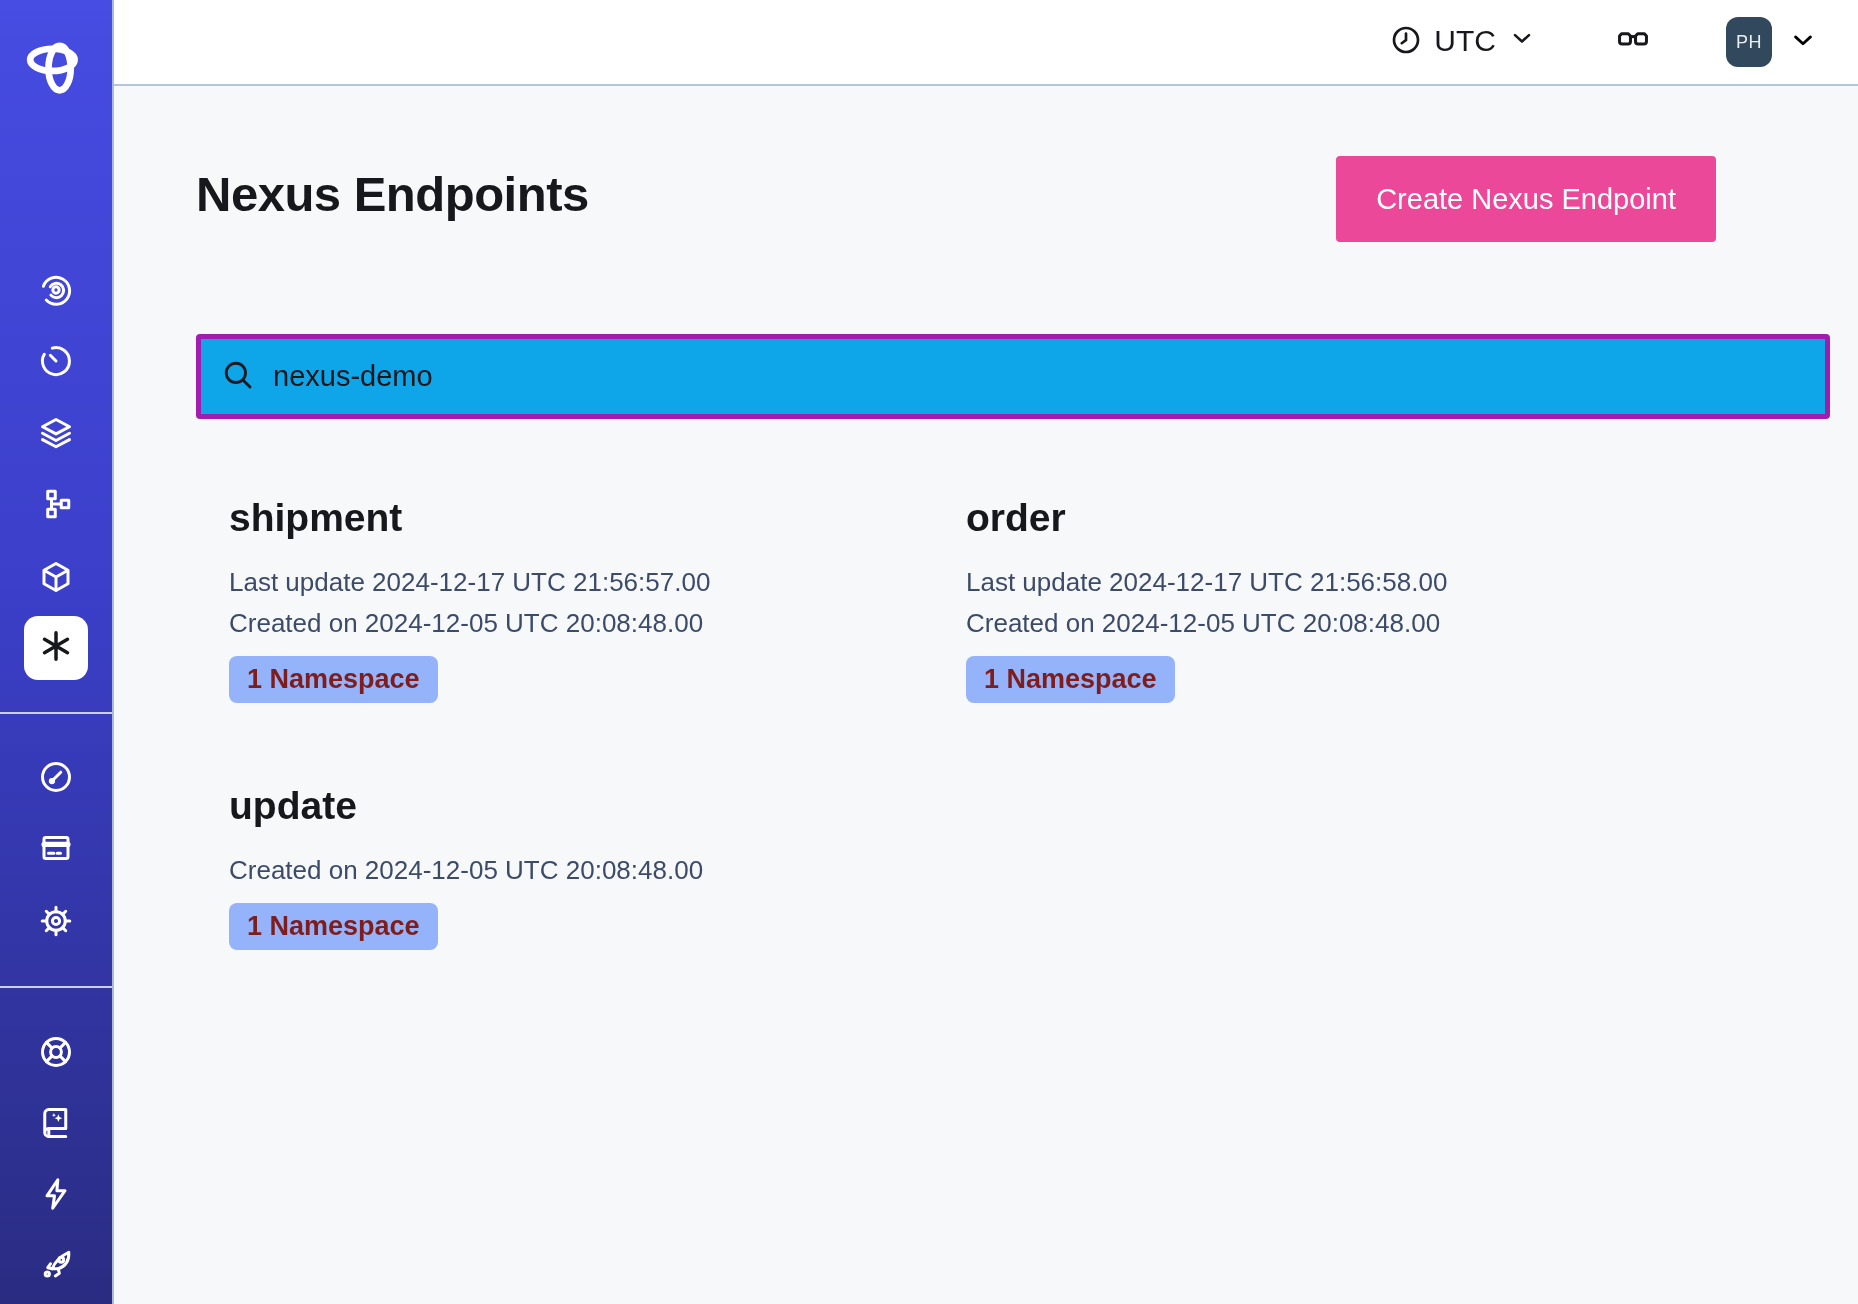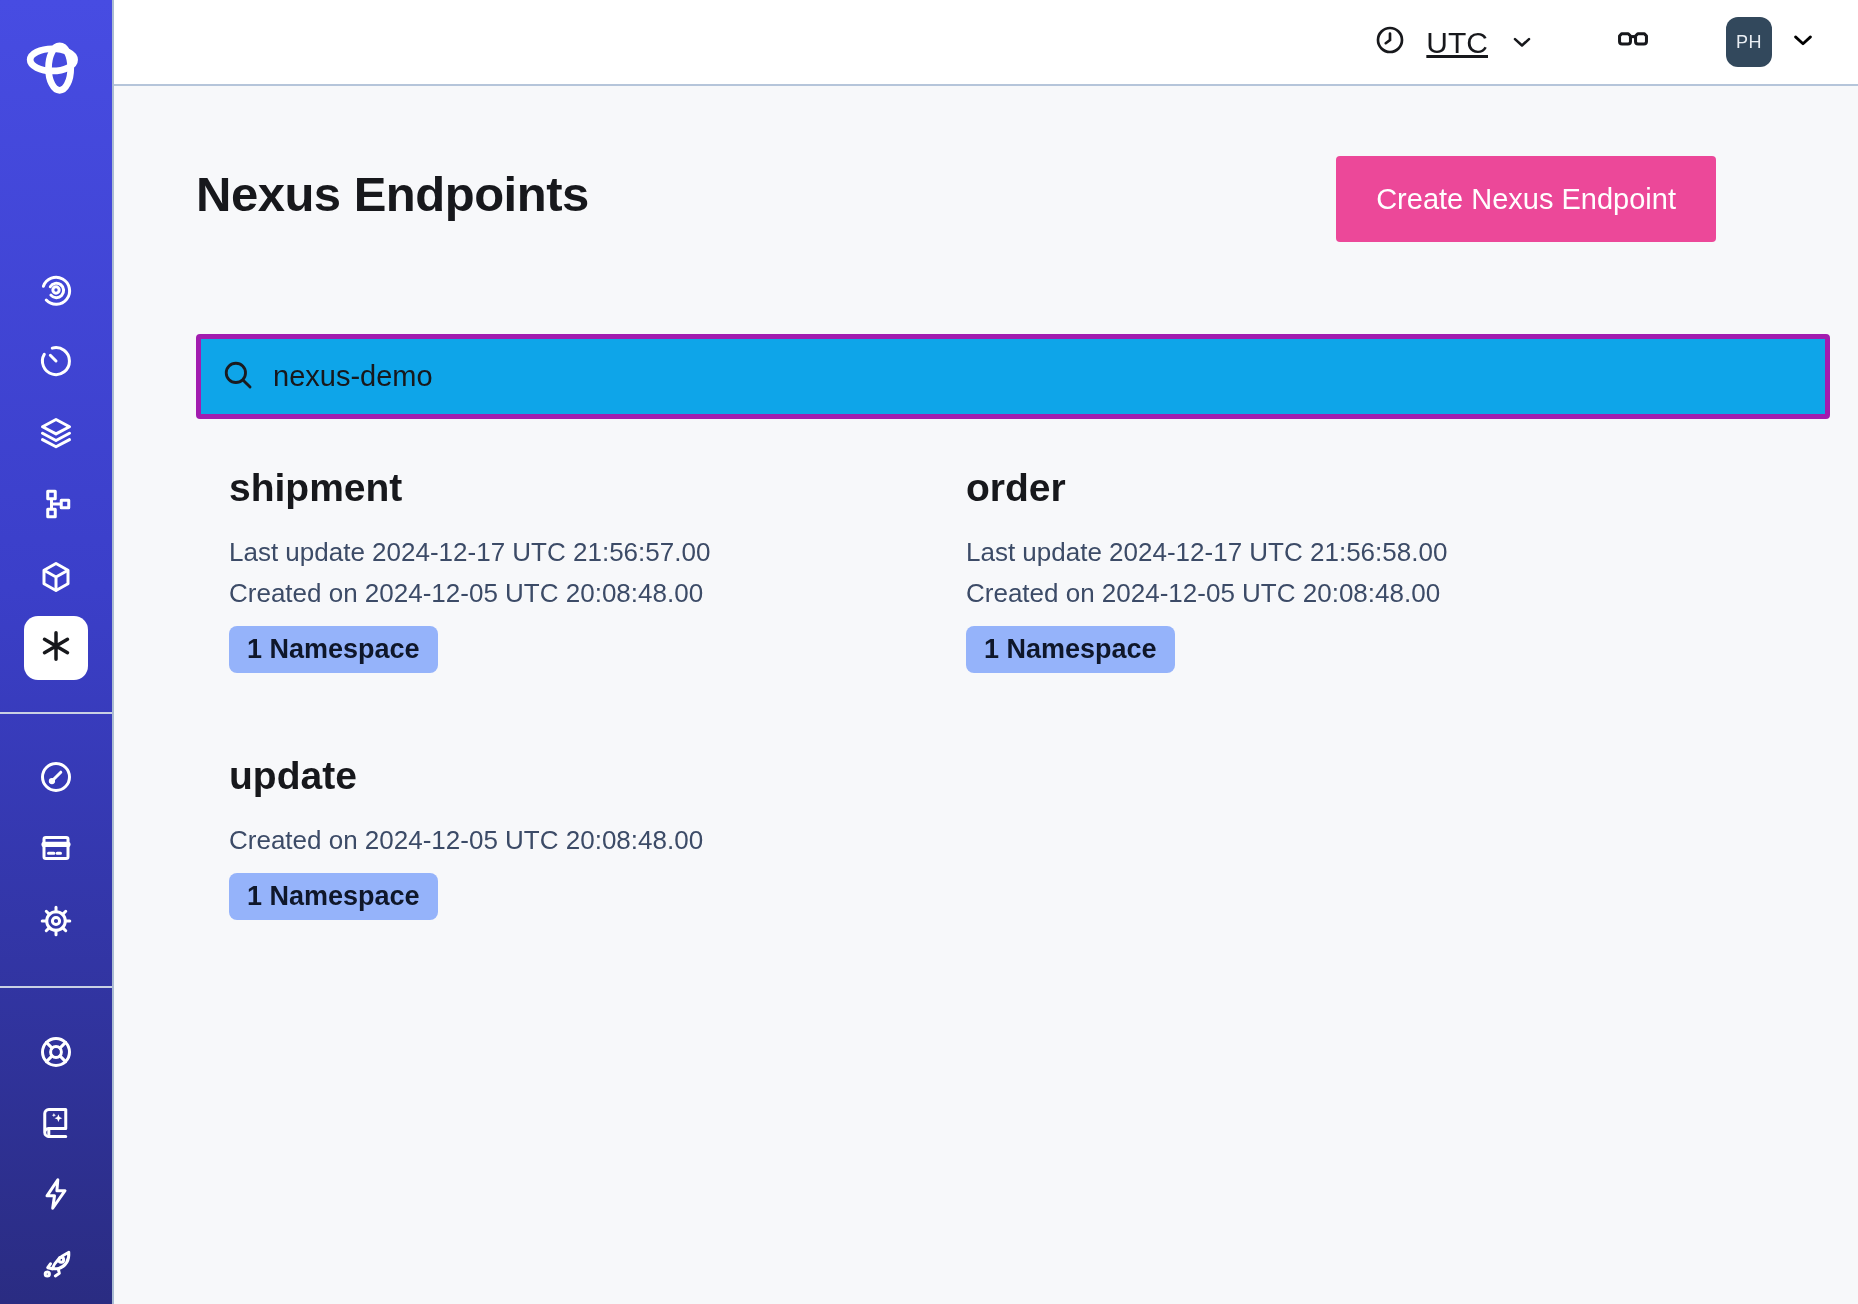--- a/index.html
+++ b/index.html
@@ -18,21 +18,21 @@
     background:#FFFFFF; border-radius:14px; display:flex; align-items:center;
     justify-content:center; color:#17181C; cursor:pointer; }
   .side-divider { position:absolute; left:0; width:112px; height:2px; background:#C9D0E4; }
   .logo-wrap { position:absolute; left:0; top:28px; width:112px; height:72px;
     display:flex; align-items:center; justify-content:center; color:#fff; }
 
   
   .header { position:absolute; left:114px; top:0; width:1744px; height:86px;
     background:#FFFFFF; border-bottom:2px solid #B5C5DA;
     display:flex; align-items:center; justify-content:flex-end; padding-right:40px; }
-  .tz-group { display:flex; align-items:flex-end; gap:20px; cursor:pointer; color:#17181C;text-decoration:underline; }
+  .tz-group { display:flex; align-items:flex-start; gap:12px; cursor:pointer; color:#17181C; }
   .tz-label { font-size:30px; color:#17181C; }
   .hdr-glasses { margin-left:78px; color:#17181C; display:flex; align-items:center; cursor:pointer; }
   .avatar-group { margin-left:74px; display:flex; align-items:center; gap:16px; cursor:pointer; }
   .avatar { width:46px; height:50px; border-radius:12px; background:#32485C;
     display:flex; align-items:center; justify-content:center;
     color:#E9EEF3; font-size:18px; font-weight:500; letter-spacing:.5px; }
 
   
   .main { position:absolute; left:114px; top:88px; width:1632px; height:1216px; background:#F7F8FA; }
   .page-title { position:absolute; left:82px; top:78px; font-size:49px; font-weight:700;
@@ -42,26 +42,26 @@
     font-family:"Liberation Sans","DejaVu Sans",sans-serif;
     border:none; border-radius:4px; cursor:pointer; display:flex; align-items:center; }
   .search-box { position:absolute; left:82px; top:246px; width:1634px; height:85px;
     background:#0ea5e9; border:5px solid #a21caf; border-radius:4px;
     display:flex; align-items:center; padding:0 20px; }
   .search-box svg { flex:0 0 auto; color:#1A1B20; }
   .search-input { flex:1; height:100%; border:none; outline:none; background:transparent;
     font-size:29px; color:#17181C; padding-left:18px;
     font-family:"Liberation Sans","DejaVu Sans",sans-serif; }
 
-  .endpoint-grid { position:absolute; left:115px; top:378px; width:1560px;
+  .endpoint-grid { position:absolute; left:115px; top:408px; width:1560px;
     display:grid; grid-template-columns:737px 737px; grid-auto-rows:288px; }
   .endpoint-card { cursor:pointer; }
   .ep-name { font-size:39px; font-weight:700; color:#17181C; margin-bottom:22px; }
   .ep-meta { font-size:26px; color:#3C4B67; line-height:41px; }
-  .ep-badge { display:inline-block; margin-top:12px; background:#95B3FA; color:#0f172a;
+  .ep-badge { display:inline-block; margin-top:12px; background:#95B3FA; color:#7f1d1d;
     font-size:27px; font-weight:700; padding:8px 18px; border-radius:8px; }
 </style>
 </head>
 <body>
 
 <div class="app">
 
   <aside class="sidebar">
     <div class="logo-wrap">
       <svg width="62" height="62" viewBox="0 0 24 24" fill="none" stroke="currentColor" stroke-width="2.6">

